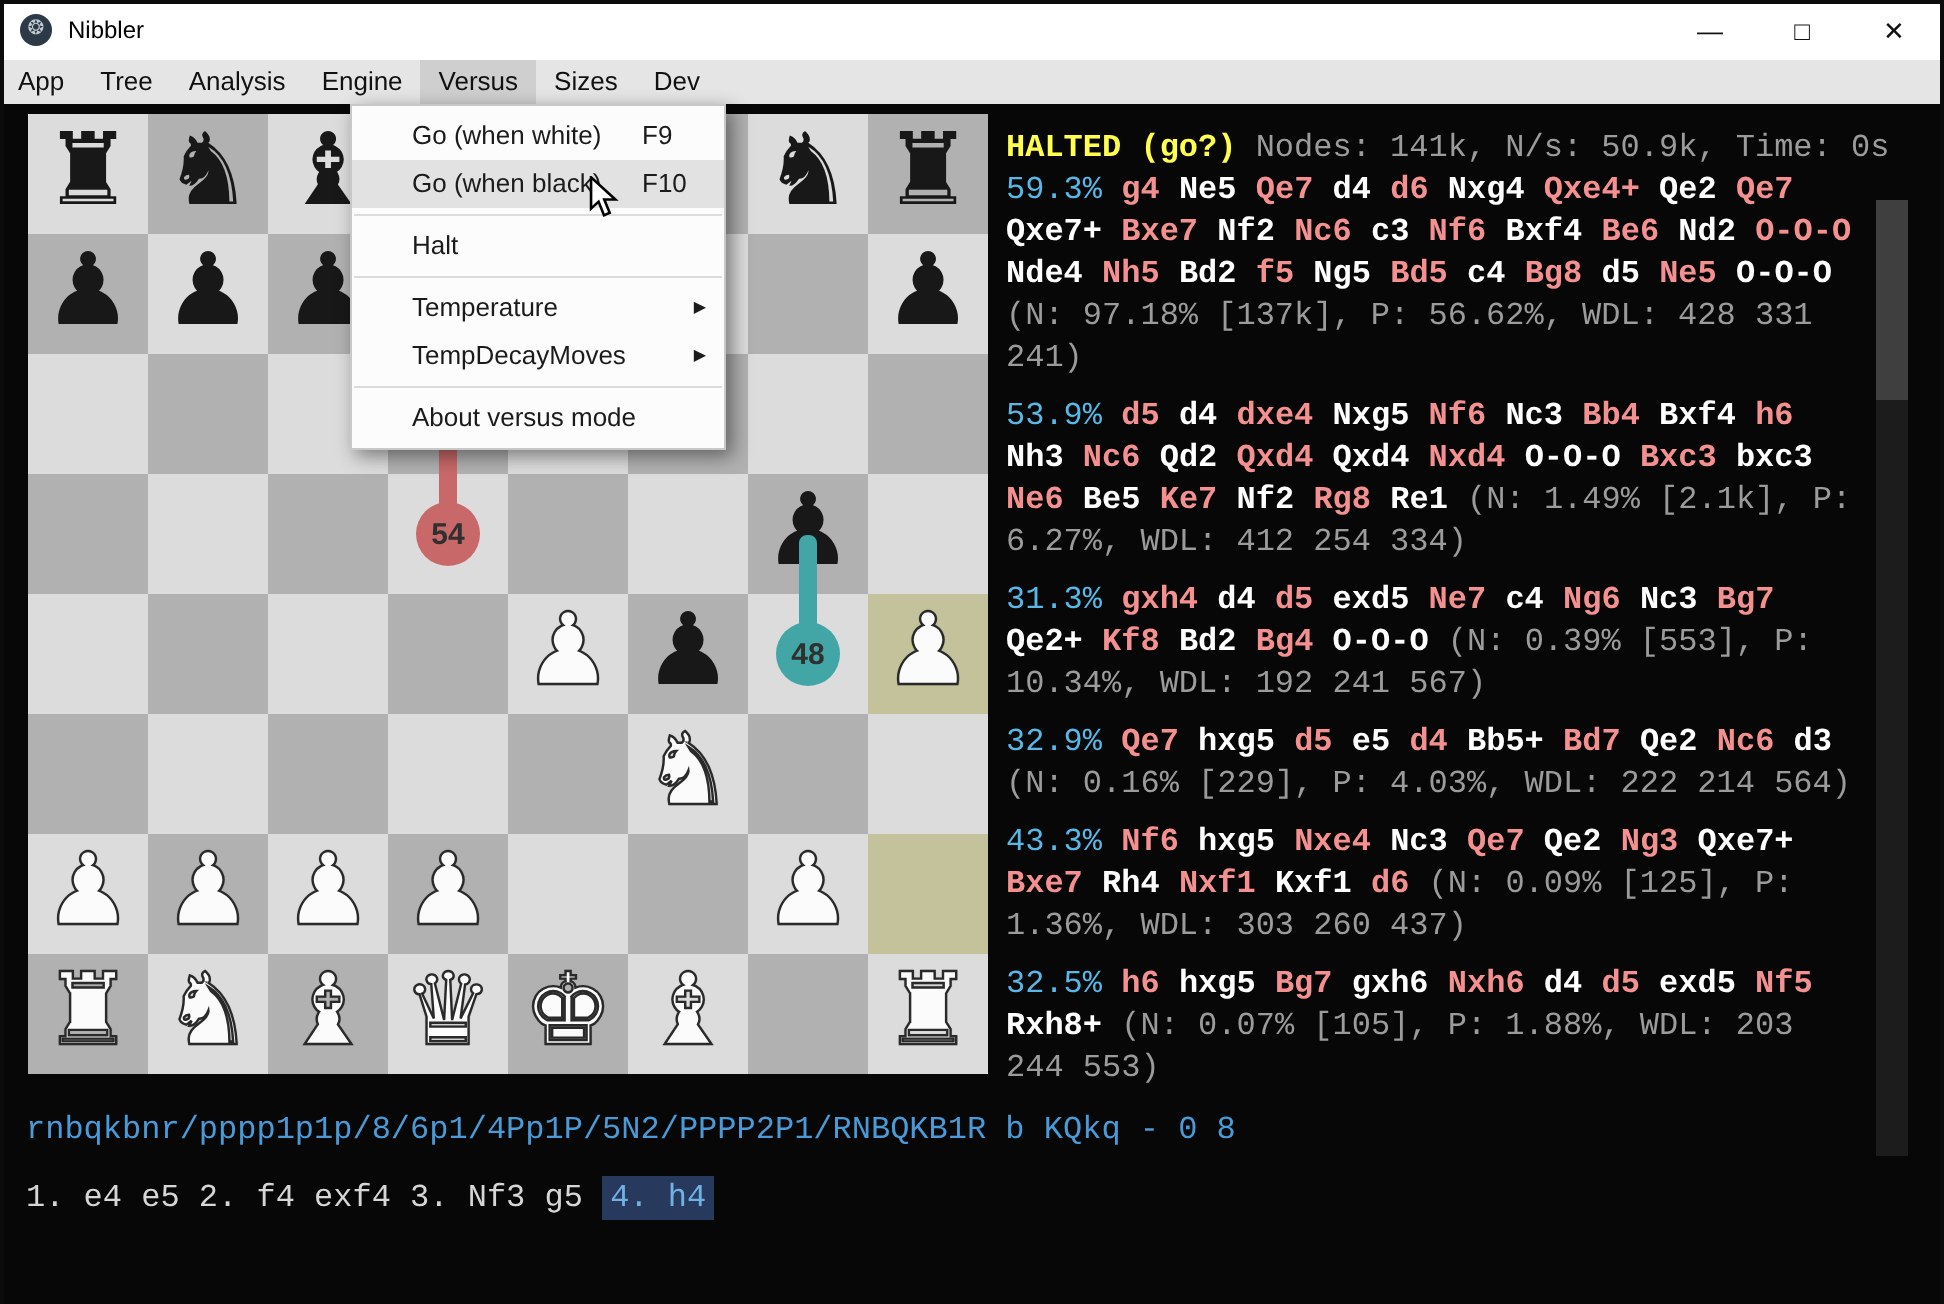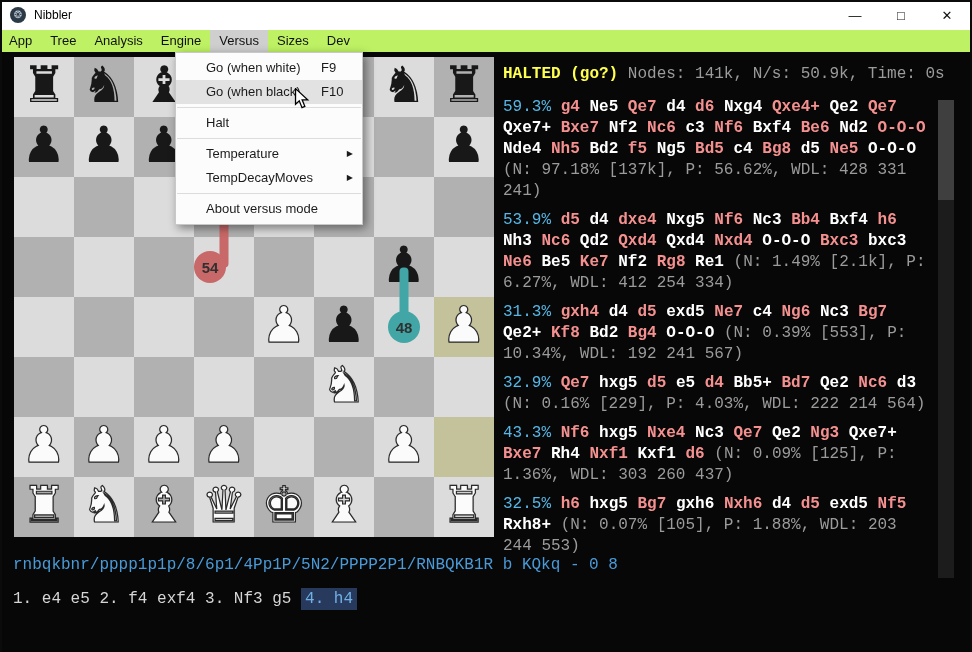--- a/index.html
+++ b/index.html
@@ -20,21 +20,21 @@
     border-radius: 50%; background: #2c3a47;
     display: flex; align-items: center; justify-content: center;
   }
   .app-icon span { color: #c2ccd4; font-size: 10px; line-height: 10px; }
   .window-title { position: absolute; left: 34px; top: 0; line-height: 30px; font-size: 12px; color: #000; }
   .win-controls { position: absolute; right: 2px; top: 0; height: 30px; display: flex; }
   .win-btn { width: 46px; height: 30px; display: flex; align-items: center; justify-content: center;
              color: #111; font-size: 13px; }
   .menubar {
     position: absolute; left: 0; top: 30px; width: 972px; height: 22px;
-    background: #bef264; font-size: 13px; color: #111; white-space: nowrap;
+    background: #e5e5e5; font-size: 13px; color: #111; white-space: nowrap;
   }
   .mb-item { display: inline-block; padding: 0 9px; line-height: 22px; }
   .mb-item.active { background: #cfcfcf; }
 
   
   .board { position: absolute; left: 14px; top: 57px; width: 480px; height: 480px; }
   .sq { position: absolute; width: 60px; height: 60px; z-index: 1; }
   .piece { position: absolute; width: 60px; height: 60px; z-index: 2;
            font-family: "DejaVu Sans", sans-serif; font-size: 50px; line-height: 57px;
            text-align: center; user-select: none; }
@@ -54,21 +54,21 @@
   }
   .vmenu-row { position: relative; height: 24px; line-height: 24px; padding-left: 30px; }
   .vmenu-row.hl { background: #e2e2e2; }
   .vmenu-shortcut { position: absolute; left: 145px; top: 0; }
   .vmenu-subarrow { position: absolute; right: 9px; top: 0; font-size: 8px; }
   .vmenu-sep { height: 1px; background: #dcdcdc; margin: 3px 1px; }
 
   
   .analysis { position: absolute; left: 503px; top: 64px; width: 430px;
               font-family: "Liberation Mono", monospace; font-size: 16px; line-height: 21px; }
-  .status { white-space: nowrap; width: max-content; margin-bottom: 12px; }
+  .status { white-space: nowrap; width: max-content; }
   .engine-state { font-weight: bold; }
   .ablock { margin: 0 0 8px 0; }
   .mv { font-weight: bold; white-space: nowrap; }
   .scroll-track { position: absolute; left: 938px; top: 100px; width: 16px; height: 478px; background: #1c1c1c; }
   .scroll-thumb { position: absolute; left: 0; top: 0; width: 16px; height: 100px; background: #3f3f3f; }
 
   
   .fenline { position: absolute; left: 13px; top: 556px; white-space: nowrap;
              font-family: "Liberation Mono", monospace; font-size: 16px; color: #4a9ad8; }
   .movelist { position: absolute; left: 13px; top: 590px; white-space: nowrap;
@@ -195,21 +195,21 @@
     <div class="sq" style="left: 180px; top: 420px; background: rgb(220, 220, 220);"></div>
     <div class="piece wp" style="left: 180px; top: 420px;">♛</div>
     <div class="sq" style="left: 240px; top: 420px; background: rgb(177, 177, 177);"></div>
     <div class="piece wp" style="left: 240px; top: 420px;">♚</div>
     <div class="sq" style="left: 300px; top: 420px; background: rgb(220, 220, 220);"></div>
     <div class="piece wp" style="left: 300px; top: 420px;">♝</div>
     <div class="sq" style="left: 360px; top: 420px; background: rgb(177, 177, 177);"></div>
     <div class="sq" style="left: 420px; top: 420px; background: rgb(220, 220, 220);"></div>
     <div class="piece wp" style="left: 420px; top: 420px;">♜</div>
     <div class="arrow-line" style="left: 210px; top: 85.5px; width: 120px; background: rgb(201, 104, 104); transform-origin: 0px 50%; transform: rotate(1.5708rad);"></div>
-    <div class="arrow-circle" style="left: 180px; top: 194px; background: rgb(201, 104, 104);">54</div>
+    <div class="arrow-circle" style="left: 194px; top: 194px; background: rgb(201, 104, 104);">54</div>
     <div class="arrow-line" style="left: 390px; top: 205.5px; width: 60px; background: rgb(66, 166, 166); transform-origin: 0px 50%; transform: rotate(1.5708rad);"></div>
     <div class="arrow-circle" style="left: 374px; top: 254px; background: rgb(66, 166, 166);">48</div>
   </div>
 
 <div class="vmenu" id="vmenu">
     <div class="vmenu-row"><span>Go (when white)</span><span class="vmenu-shortcut">F9</span></div>
     <div class="vmenu-row hl"><span>Go (when black)</span><span class="vmenu-shortcut">F10</span></div>
     <div class="vmenu-sep"></div>
     <div class="vmenu-row"><span>Halt</span></div>
     <div class="vmenu-sep"></div>

